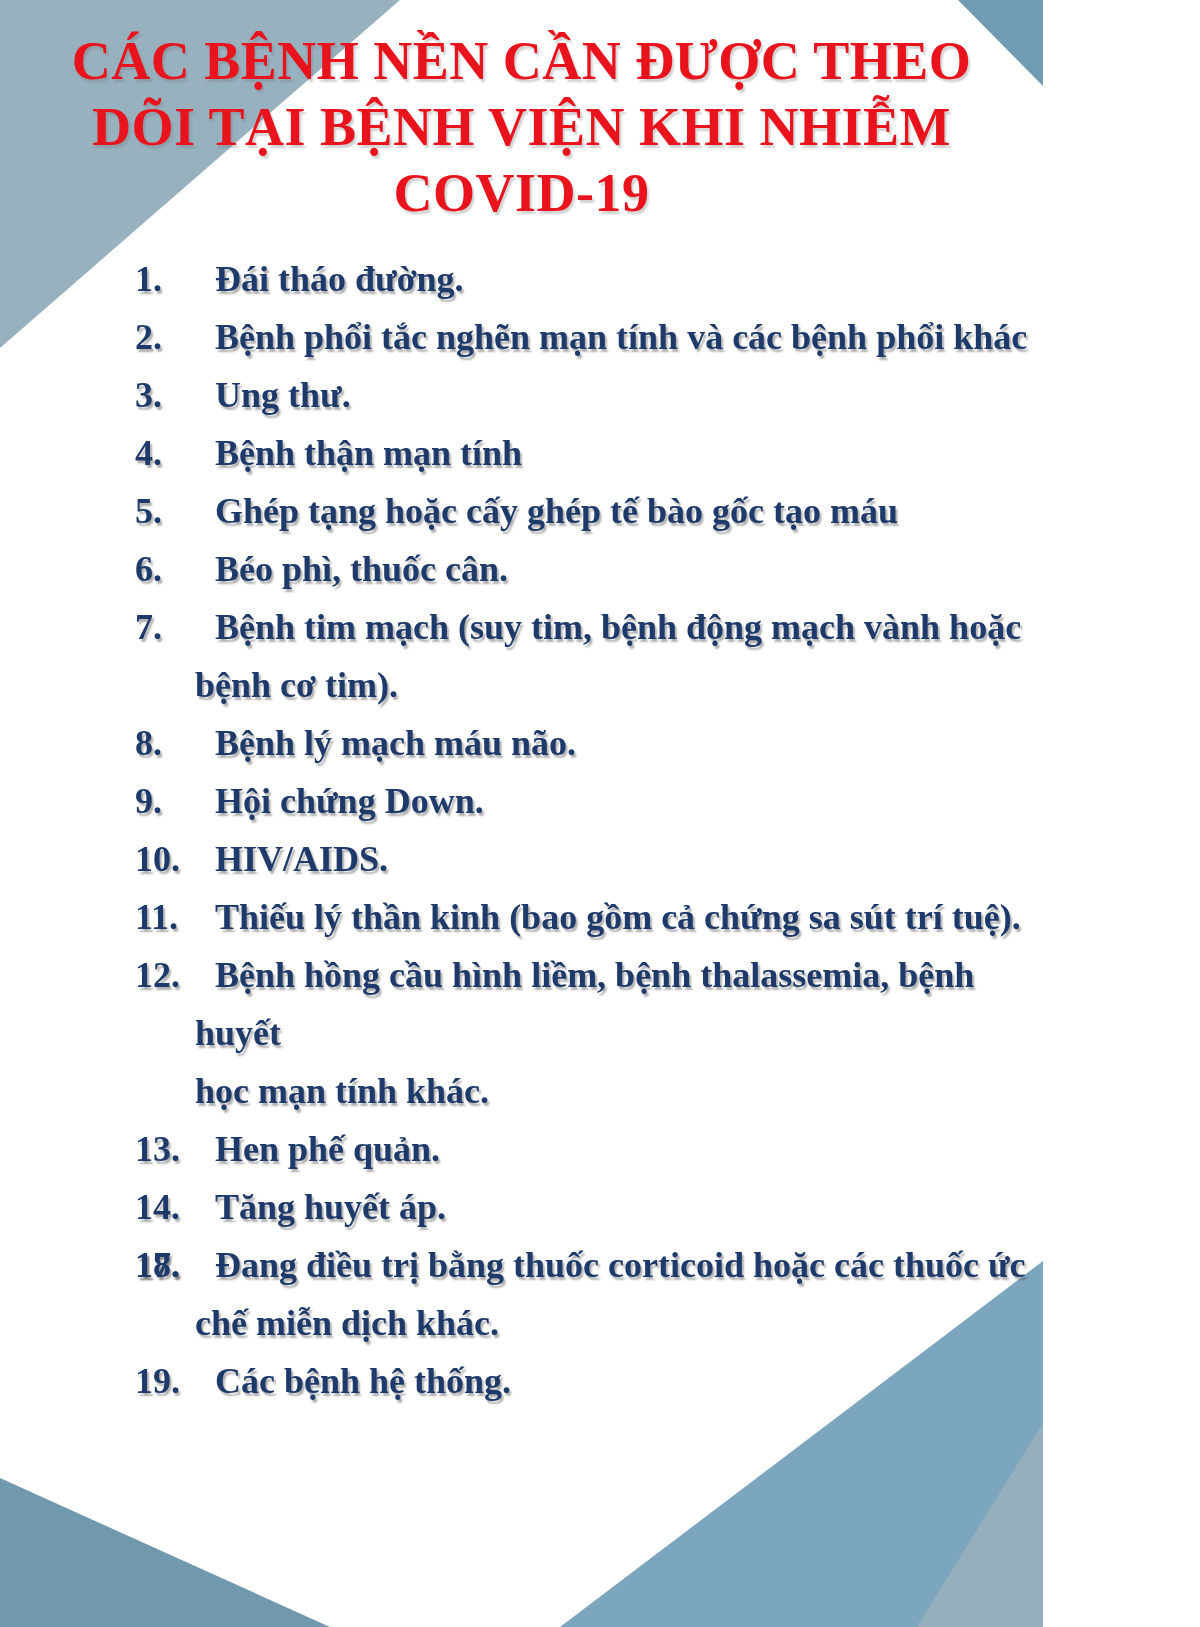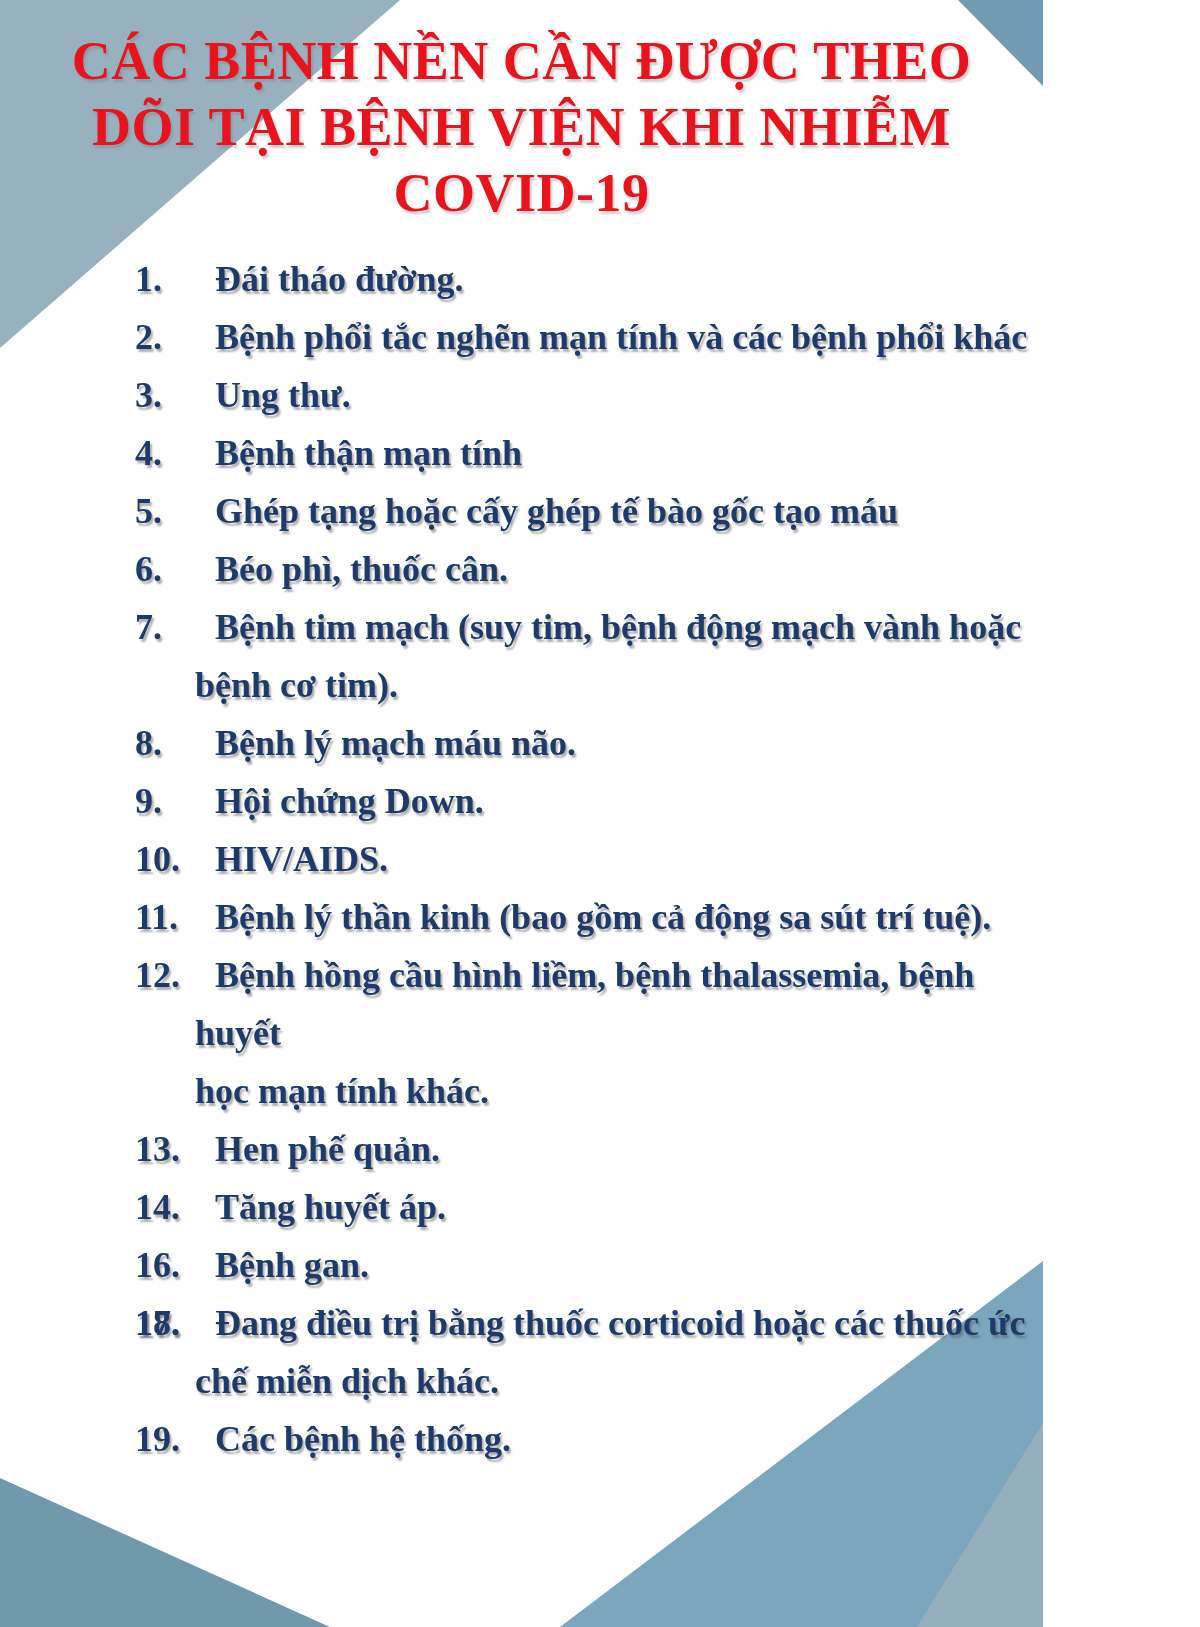--- a/index.html
+++ b/index.html
@@ -109,38 +109,34 @@
       <div class="item">
         <span class="num">9.</span>
         <span class="txt">Hội chứng Down.</span>
       </div>
       <div class="item">
         <span class="num">10.</span>
         <span class="txt">HIV/AIDS.</span>
       </div>
       <div class="item">
         <span class="num">11.</span>
-        <span class="txt">Bệnh lý thần kinh (bao gồm cả động sa sút trí tuệ).</span>
+        <span class="txt">Thiếu lý thần kinh (bao gồm cả chứng sa sút trí tuệ).</span>
       </div>
       <div class="item">
         <span class="num">12.</span>
         <span class="txt">Bệnh hồng cầu hình liềm, bệnh thalassemia, bệnh huyết
 học mạn tính khác.</span>
       </div>
       <div class="item">
         <span class="num">13.</span>
         <span class="txt">Hen phế quản.</span>
       </div>
       <div class="item">
         <span class="num">14.</span>
         <span class="txt">Tăng huyết áp.</span>
-      </div>
-      <div class="item">
-        <span class="num">16.</span>
-        <span class="txt">Bệnh gan.</span>
       </div>
       <div class="item">
         <span class="num">17.</span>
       </div>
       <div class="item">
         <span class="num">18.</span>
         <span class="txt">Đang điều trị bằng thuốc corticoid hoặc các thuốc ức
 chế miễn dịch khác.</span>
       </div>
       <div class="item">

